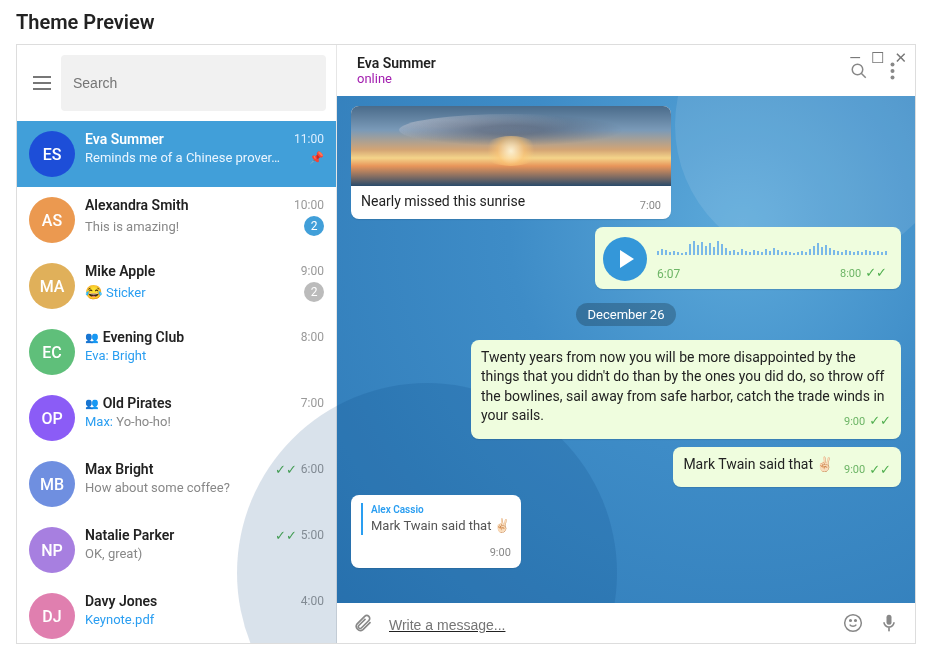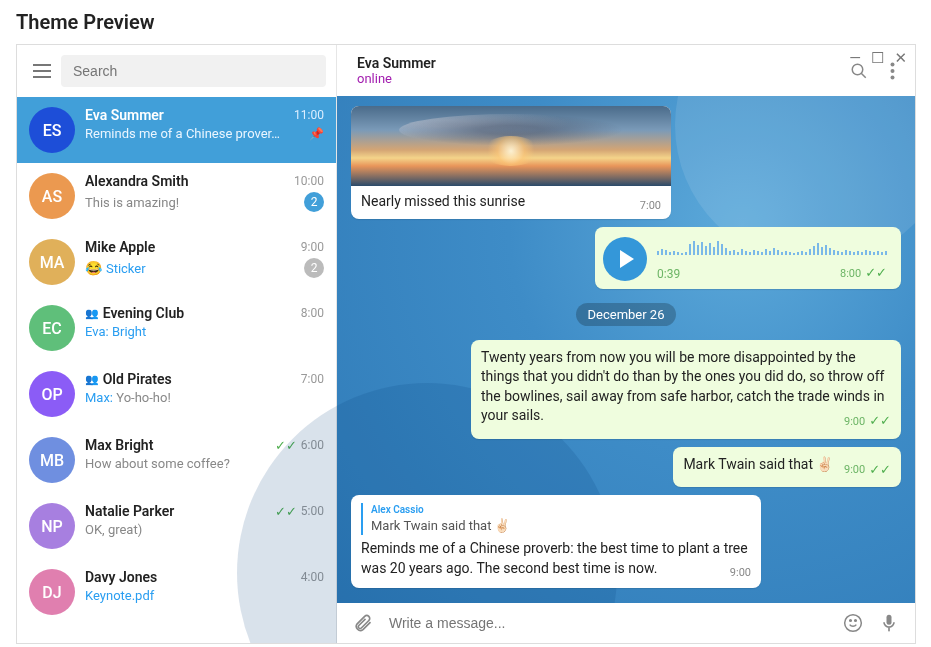--- a/index.html
+++ b/index.html
@@ -7,21 +7,21 @@
 .page-title { font-size: 20px; font-weight: 600; padding: 10px 16px; }
 .window { border: 1px solid #ddd; margin: 0 16px 16px 16px; width: 900px; height: 600px; display: flex; flex-direction: column; background: #fff; position: relative; }
 .window-controls { position: absolute; top: 4px; right: 8px; display: flex; gap: 10px; z-index: 10; color: #777; }
 .window-controls span { cursor: pointer; font-size: 15px; }
 .app { flex: 1; display: flex; overflow: hidden; }
 
 .sidebar { width: 320px; border-right: 1px solid #e6e6e6; display: flex; flex-direction: column; }
 .sidebar-top { display: flex; align-items: center; gap: 10px; padding: 10px 10px; }
 .menu-icon { width: 24px; height: 24px; display: flex; flex-direction: column; justify-content: center; gap: 4px; cursor: pointer; padding: 0 6px; }
 .menu-icon div { height: 2px; background: #777; width: 18px; }
-.search-box { flex: 1; background: #f1f1f1; border-radius: 4px; padding: 8px 12px; color: #888; font-size: 14px; border: none; outline: none; }
+.search-box { flex: 1; background: #f1f1f1; border-radius: 4px; padding: 20px 12px; color: #888; font-size: 14px; border: none; outline: none; }
 .chat-list { flex: 1; overflow-y: auto; }
 .chat-item { display: flex; gap: 10px; padding: 10px 12px; cursor: pointer; align-items: flex-start; }
 .chat-item.active { background: #419fd9; color: #fff; }
 .avatar { width: 46px; height: 46px; border-radius: 50%; display: flex; align-items: center; justify-content: center; font-weight: 500; color: #fff; font-size: 16px; flex-shrink: 0; }
 .chat-body { flex: 1; min-width: 0; }
 .chat-row1 { display: flex; justify-content: space-between; align-items: center; }
 .chat-name { font-weight: 600; font-size: 14px; display: flex; align-items: center; gap: 4px; }
 .chat-time { font-size: 12px; color: #999; display: flex; align-items: center; gap: 4px; }
 .chat-item.active .chat-time { color: #dceeff; }
 .chat-row2 { display: flex; justify-content: space-between; align-items: center; margin-top: 3px; }
@@ -65,21 +65,21 @@
 .play-btn::before { content: ""; border-left: 14px solid #fff; border-top: 9px solid transparent; border-bottom: 9px solid transparent; margin-left: 4px; }
 .wave-wrap { flex: 1; }
 .wave { display: flex; align-items: flex-end; gap: 2px; height: 20px; margin-bottom: 3px; }
 .wave span { width: 2px; background: #7ab8e8; }
 .voice-dur { font-size: 12px; color: #6db566; }
 .voice-row2 { display: flex; justify-content: space-between; align-items: flex-end; }
 .date-sep { align-self: center; background: rgba(0,0,0,0.22); color: #fff; font-size: 13px; padding: 4px 12px; border-radius: 12px; margin: 6px 0; }
 .reply-quote { border-left: 2px solid #2a9ef1; padding-left: 8px; margin-bottom: 4px; }
 .reply-quote .qname { color: #2a9ef1; font-weight: 600; font-size: 10px; }
 .reply-quote .qtext { font-size: 13px; color: #555; }
-.composer { background: #fff; padding: 10px 16px; display: flex; align-items: center; gap: 16px; z-index: 2; position: relative; }
+.composer { background: #fff; padding: 10px 16px; display: flex; align-items: flex-end; gap: 16px; z-index: 2; position: relative; text-decoration: underline; }
 .composer-input { flex: 1; border: none; outline: none; font-size: 14px; color: #888; }
 .composer-icon { color: #888; cursor: pointer; }
 .sticker-emoji { font-size: 14px; }
 svg { display: block; }
 </style>
 </head>
 <body>
 
 <div class="page-title">Theme Preview</div>
 
@@ -333,21 +333,21 @@
                   <span style="height: 4px;"></span>
                   <span style="height: 3px;"></span>
                   <span style="height: 5px;"></span>
                   <span style="height: 4px;"></span>
                   <span style="height: 3px;"></span>
                   <span style="height: 4px;"></span>
                   <span style="height: 3px;"></span>
                   <span style="height: 4px;"></span>
                 </div>
               <div class="voice-row2">
-                <span class="voice-dur">0:39</span>
+                <span class="voice-dur">6:07</span>
                 <span class="meta">
                     <span>8:00</span> 
                     <span class="dbl-check">✓✓</span>
                   </span>
               </div>
             </div>
           </div>
         </div>
 
         <div class="date-sep">December 26</div>
@@ -371,21 +371,20 @@
               </span>
           </div>
         </div>
 
         <div class="msg-row">
           <div class="bubble" style="max-width:410px;">
             <div class="reply-quote">
               <div class="qname">Alex Cassio</div>
               <div class="qtext"><span>Mark Twain said that </span>✌🏻</div>
             </div>
-            <span>Reminds me of a Chinese proverb: the best time to plant a tree was 20 years ago. The second best time is now.</span>
             <span class="meta">9:00</span>
           </div>
         </div>
       </div>
 
       <div class="composer">
         <span class="composer-icon">
           <svg width="20" height="20" viewBox="0 0 24 24" fill="none" stroke="#888" stroke-width="2">
               <path d="M21 11l-9 9a5 5 0 01-7-7l9-9a3.5 3.5 0 015 5l-9 9a2 2 0 01-3-3l8-8"></path>
             </svg>

